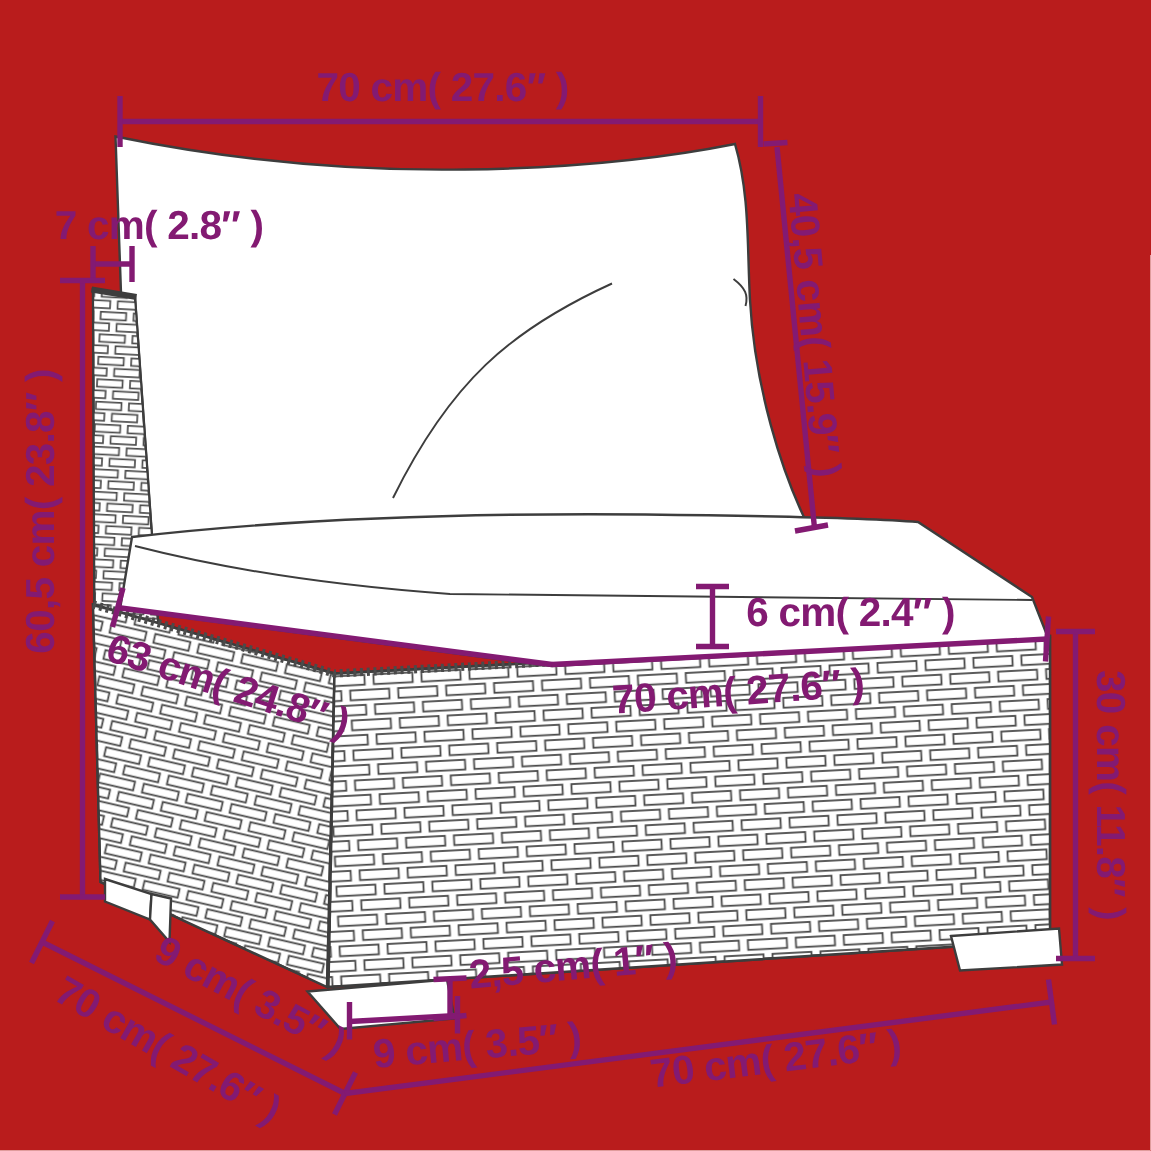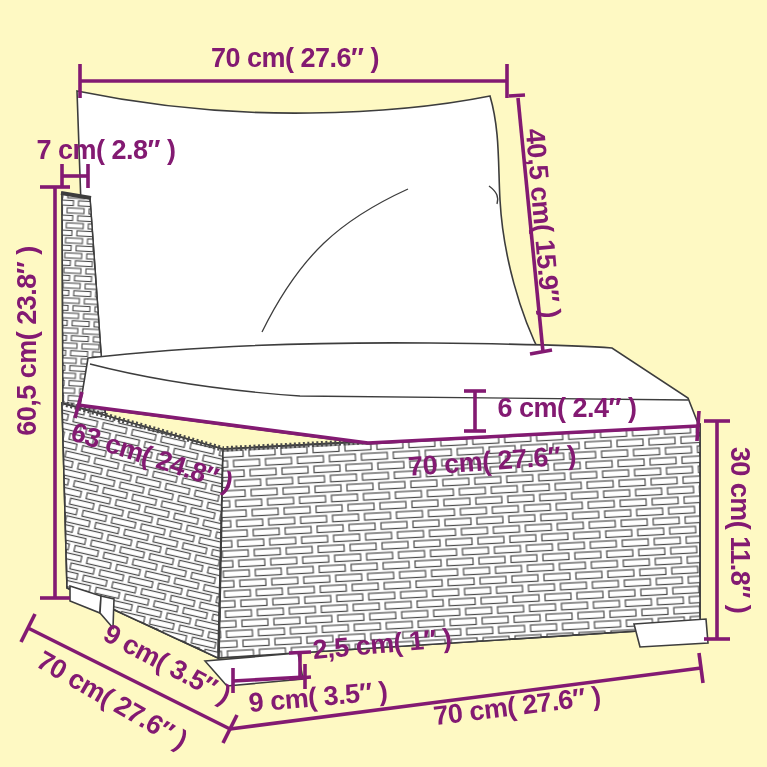--- a/index.html
+++ b/index.html
@@ -1,16 +1,16 @@
 <!DOCTYPE html>
 <html><head>
 <meta charset="utf-8">
 <style>
   html,body{margin:0;padding:0;background:#ffffff;}
-  .stage{position:relative;width:767px;height:767px;background:#fef9c3;overflow:hidden;}
+  .stage{position:relative;width:767px;height:767px;background:#b91c1c;overflow:hidden;}
   svg{display:block;}
   .dim-label{
     font-family:"Liberation Sans","DejaVu Sans",sans-serif;
     font-weight:bold;
     font-size:27px;
     letter-spacing:-0.5px;
     fill:#831a72;
   }
   .dim-stroke{stroke:#831a72;stroke-width:3.6;fill:none;}
   .outline{stroke:#3d3d3d;stroke-width:1.6;fill:#ffffff;}

